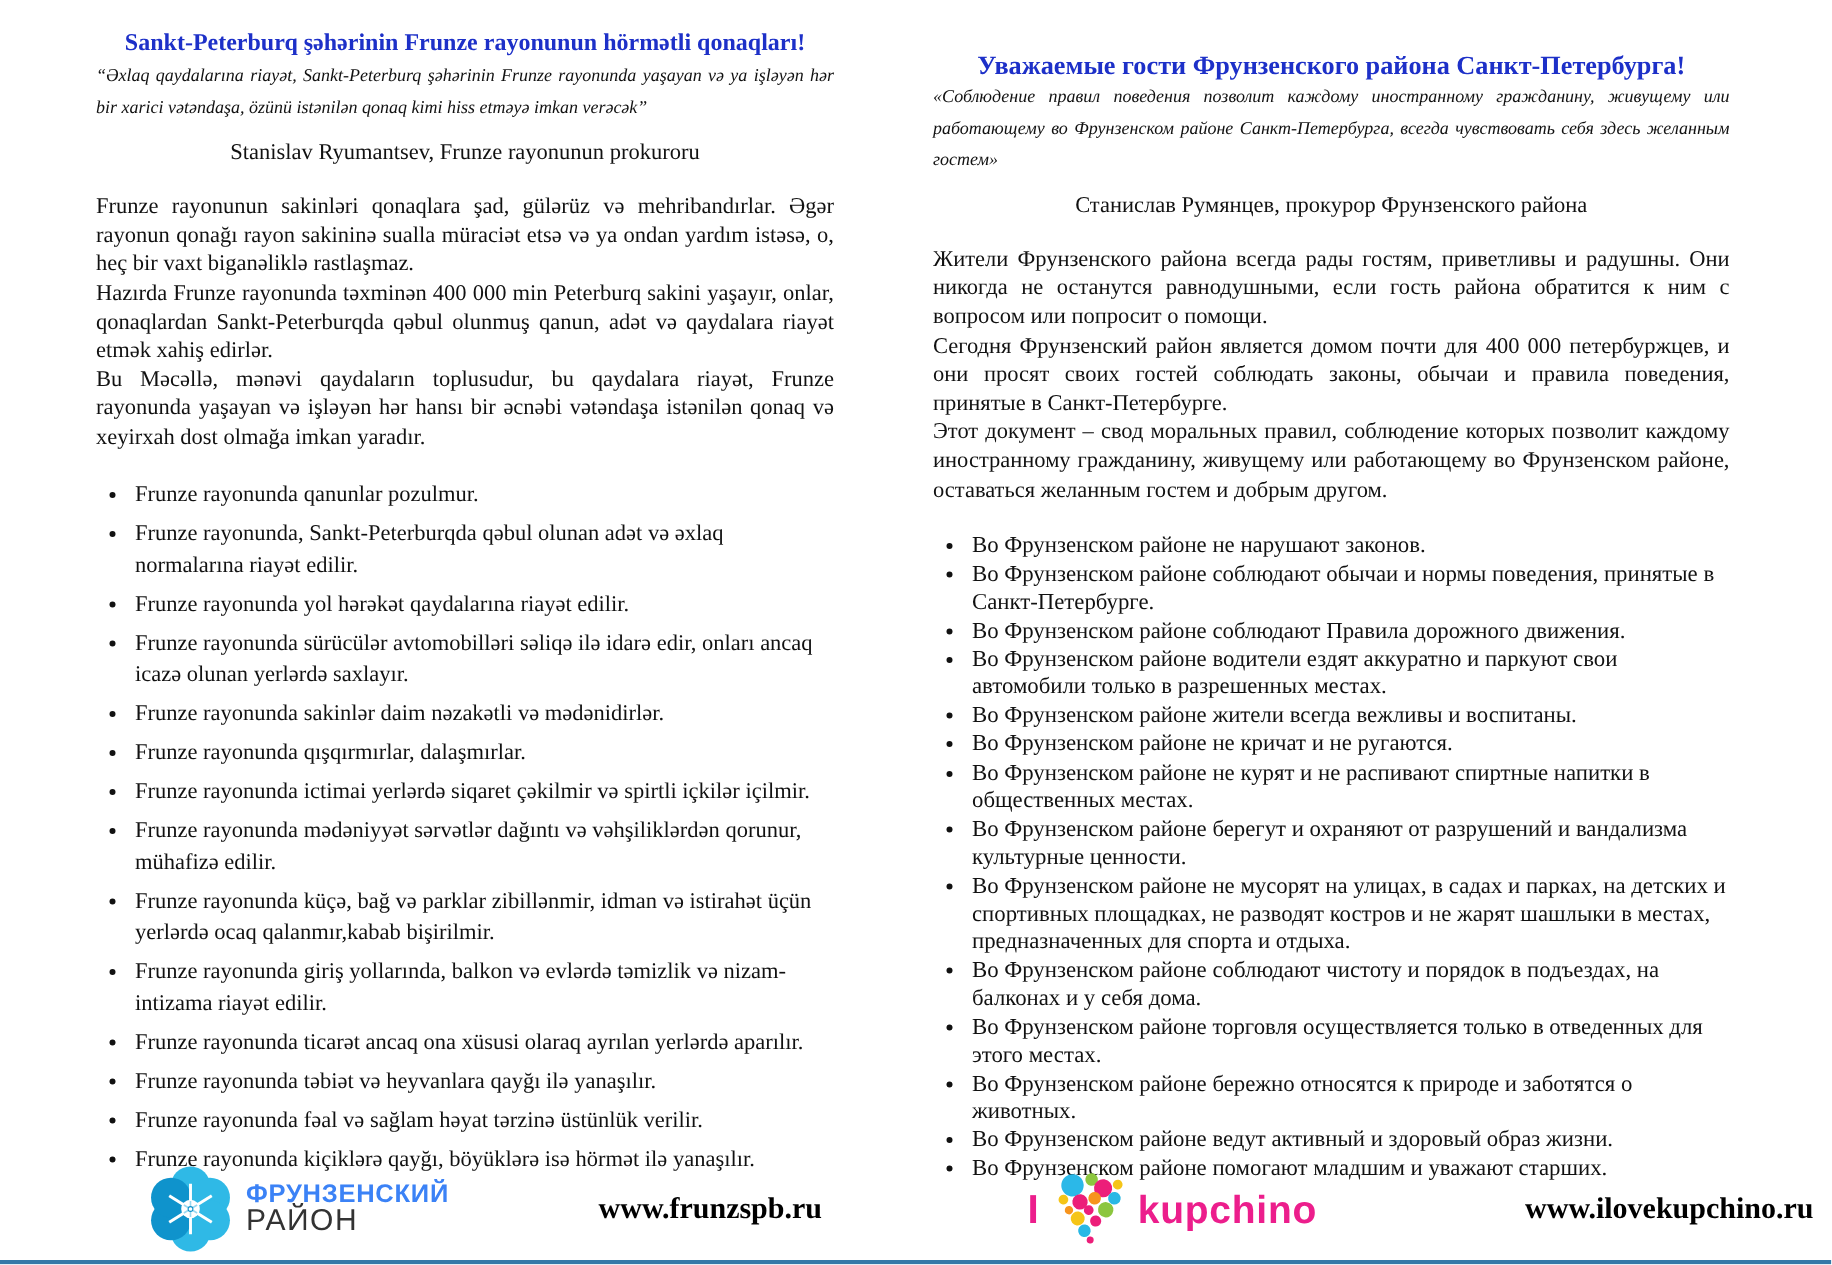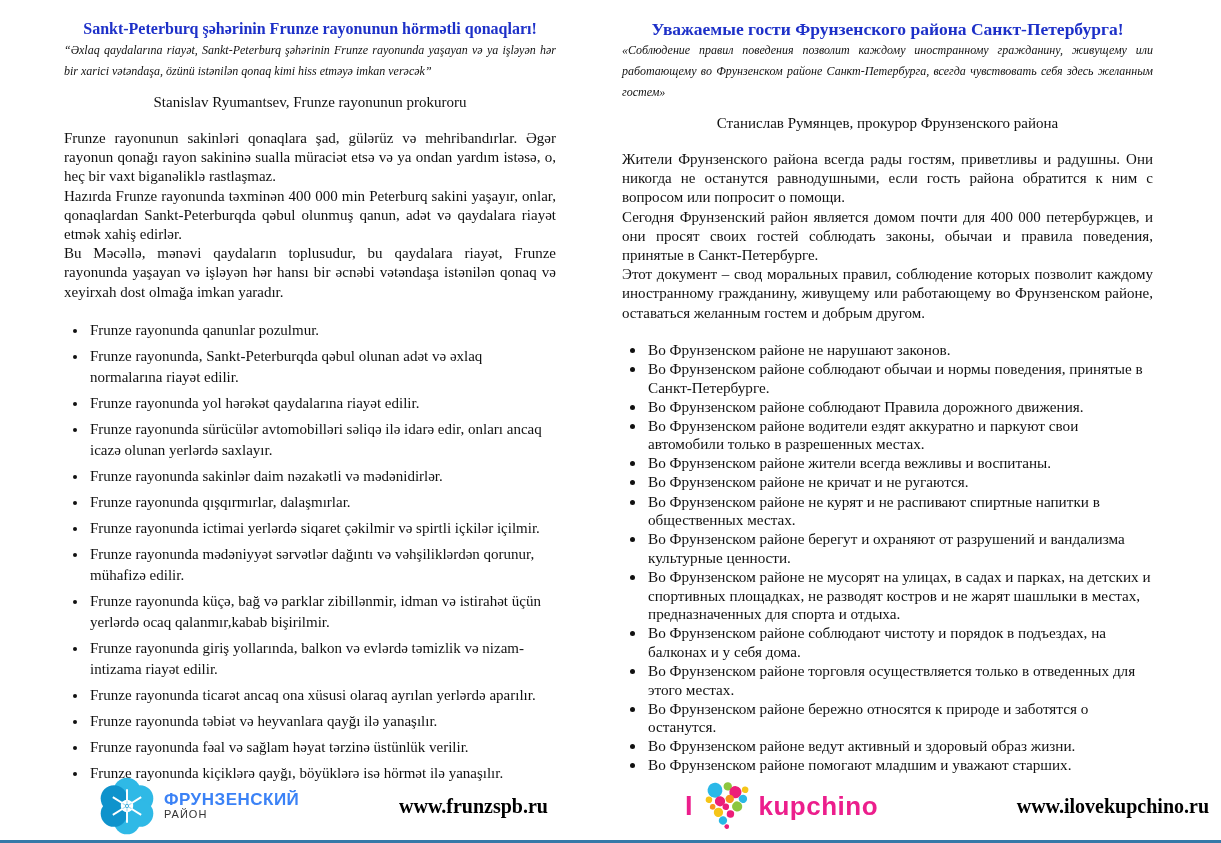--- a/index.html
+++ b/index.html
@@ -7,21 +7,21 @@
     position:relative;
     width:1221px;height:843px;
     background:#ffffff;
     font-family:"Liberation Serif", serif;
     color:#111111;
     overflow:hidden;
   }
   .columns{display:flex;width:100%;}
   .col{box-sizing:border-box;}
   .col-left{width:610px;padding:14px 54px 0 64px;}
-  .col-right{width:611px;padding:14px 68px 0 12px;}
+  .col-right{width:611px;padding:28px 68px 0 12px;}
   .title{
     font-weight:bold;
     text-align:center;
     color:#1d30c8;
     margin:4px 0 0 0;
     line-height:22px;
   }
   .col-left .title{font-size:16px;}
   .col-right .title{font-size:17.5px;}
   .quote{
@@ -66,21 +66,21 @@
     left:0;right:0;bottom:6px;
     display:flex;
     align-items:center;
   }
   .footer-half{display:flex;align-items:center;box-sizing:border-box;}
   .footer-left{width:610px;padding-left:96px;}
   .footer-right{width:611px;padding-left:75px;}
   .flower-logo{display:flex;align-items:center;}
   .flower-text{margin-left:6px;font-family:"Liberation Sans", sans-serif;line-height:1.05;}
   .flower-title{font-weight:bold;font-size:17px;color:#3b82f6;letter-spacing:0.5px;}
-  .flower-subtitle{font-size:11px;color:#333333;letter-spacing:1px;}
+  .flower-subtitle{font-size:20px;color:#333333;letter-spacing:1px;}
   .site-url{
     font-weight:bold;
     font-size:20px;
     color:#000000;
     font-family:"Liberation Serif", serif;
   }
   .url-left{margin-left:auto;margin-right:62px;text-align:center;}
   .url-right{margin-left:auto;margin-right:12px;}
   .kupchino-logo{display:flex;align-items:center;font-family:"Liberation Sans", sans-serif;}
   .kupchino-i{color:#ec1e8c;font-weight:bold;font-size:27px;margin-right:6px;}
@@ -139,21 +139,21 @@
         <li>Во Фрунзенском районе соблюдают обычаи и нормы поведения, принятые в Санкт-Петербурге.</li>
         <li>Во Фрунзенском районе соблюдают Правила дорожного движения.</li>
         <li>Во Фрунзенском районе водители ездят аккуратно и паркуют свои автомобили  только в разрешенных местах.</li>
         <li>Во Фрунзенском районе жители всегда вежливы и воспитаны.</li>
         <li>Во Фрунзенском районе не кричат и не ругаются.</li>
         <li>Во Фрунзенском районе не курят и не распивают спиртные напитки в общественных местах.</li>
         <li>Во Фрунзенском районе берегут и охраняют от разрушений и вандализма культурные ценности.</li>
         <li>Во Фрунзенском районе не мусорят на улицах, в садах и парках, на детских и спортивных площадках, не разводят костров и не жарят шашлыки в местах, предназначенных для спорта и отдыха.</li>
         <li>Во Фрунзенском районе соблюдают чистоту и порядок в подъездах, на балконах и у себя дома.</li>
         <li>Во Фрунзенском районе торговля осуществляется только в отведенных для этого местах.</li>
-        <li>Во Фрунзенском районе бережно относятся к природе и заботятся о останутся.</li>
+        <li>Во Фрунзенском районе бережно относятся к природе и заботятся о животных.</li>
         <li>Во Фрунзенском районе ведут активный и здоровый образ жизни.</li>
         <li>Во Фрунзенском районе помогают младшим и уважают старших.</li>
       </ul>
     </div>
   </div>
 
   <div class="footer">
     <div class="footer-half footer-left">
       <div class="flower-logo">
         <svg width="62" height="62" viewBox="0 0 70 70">

